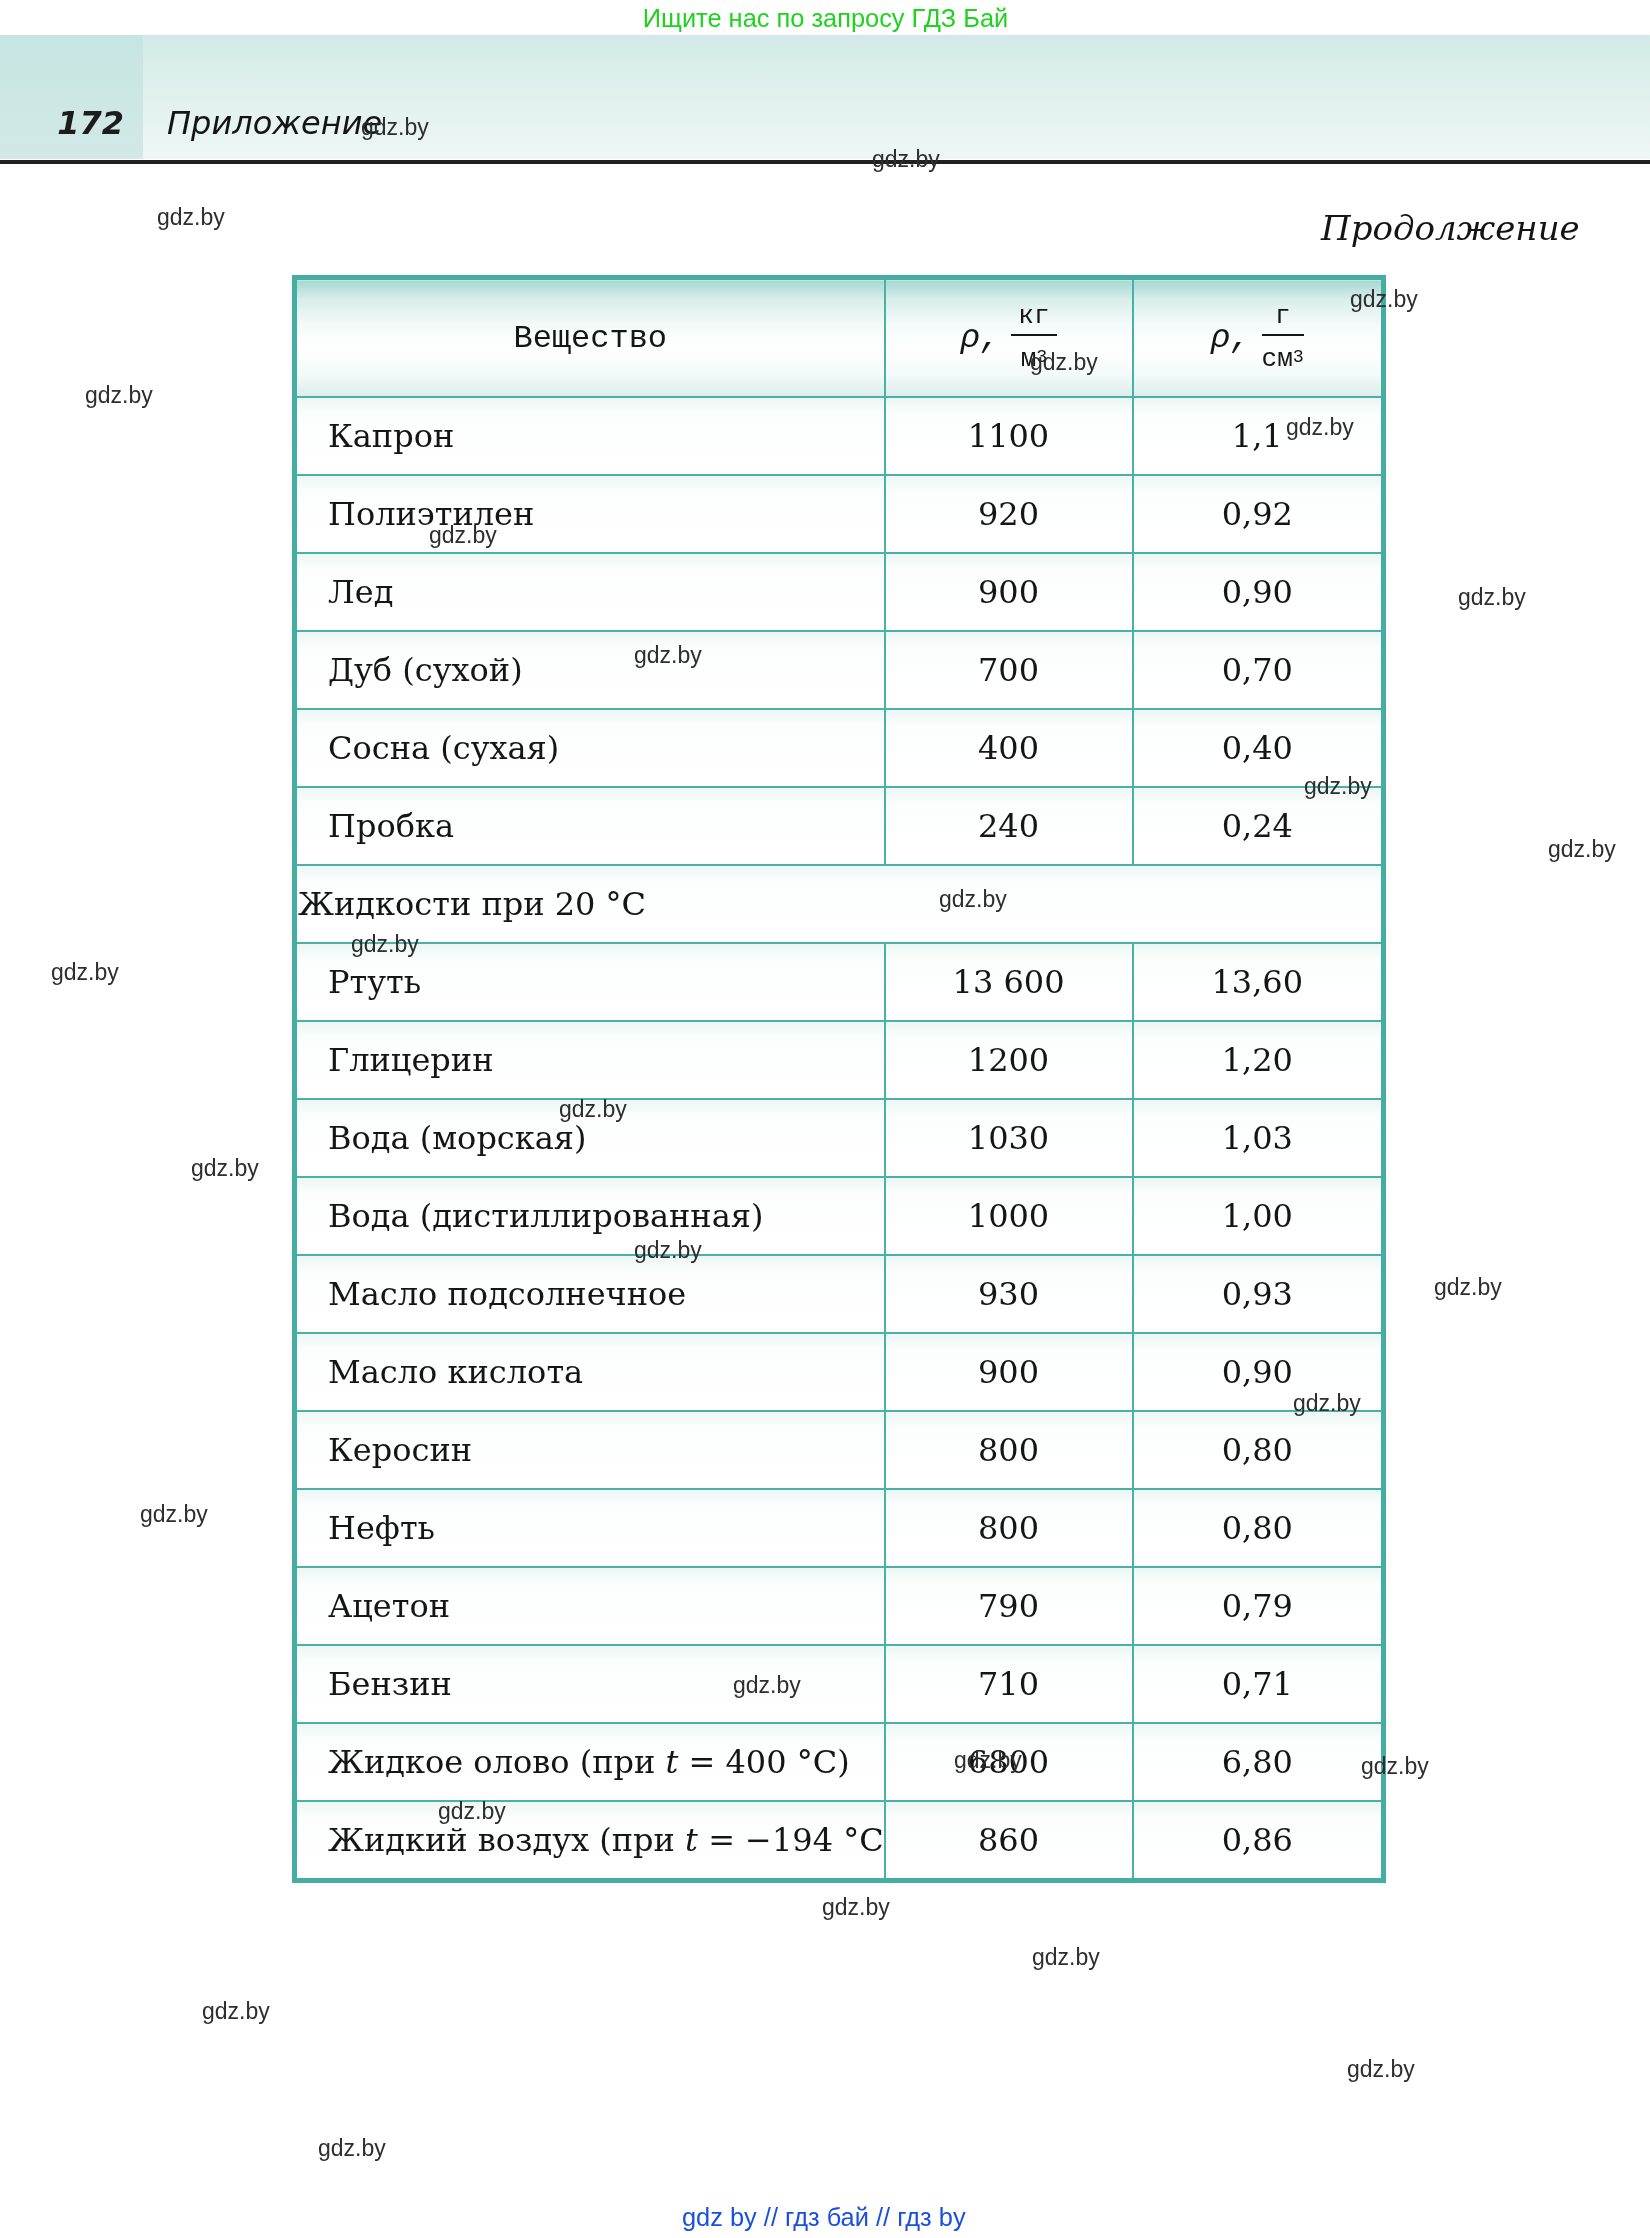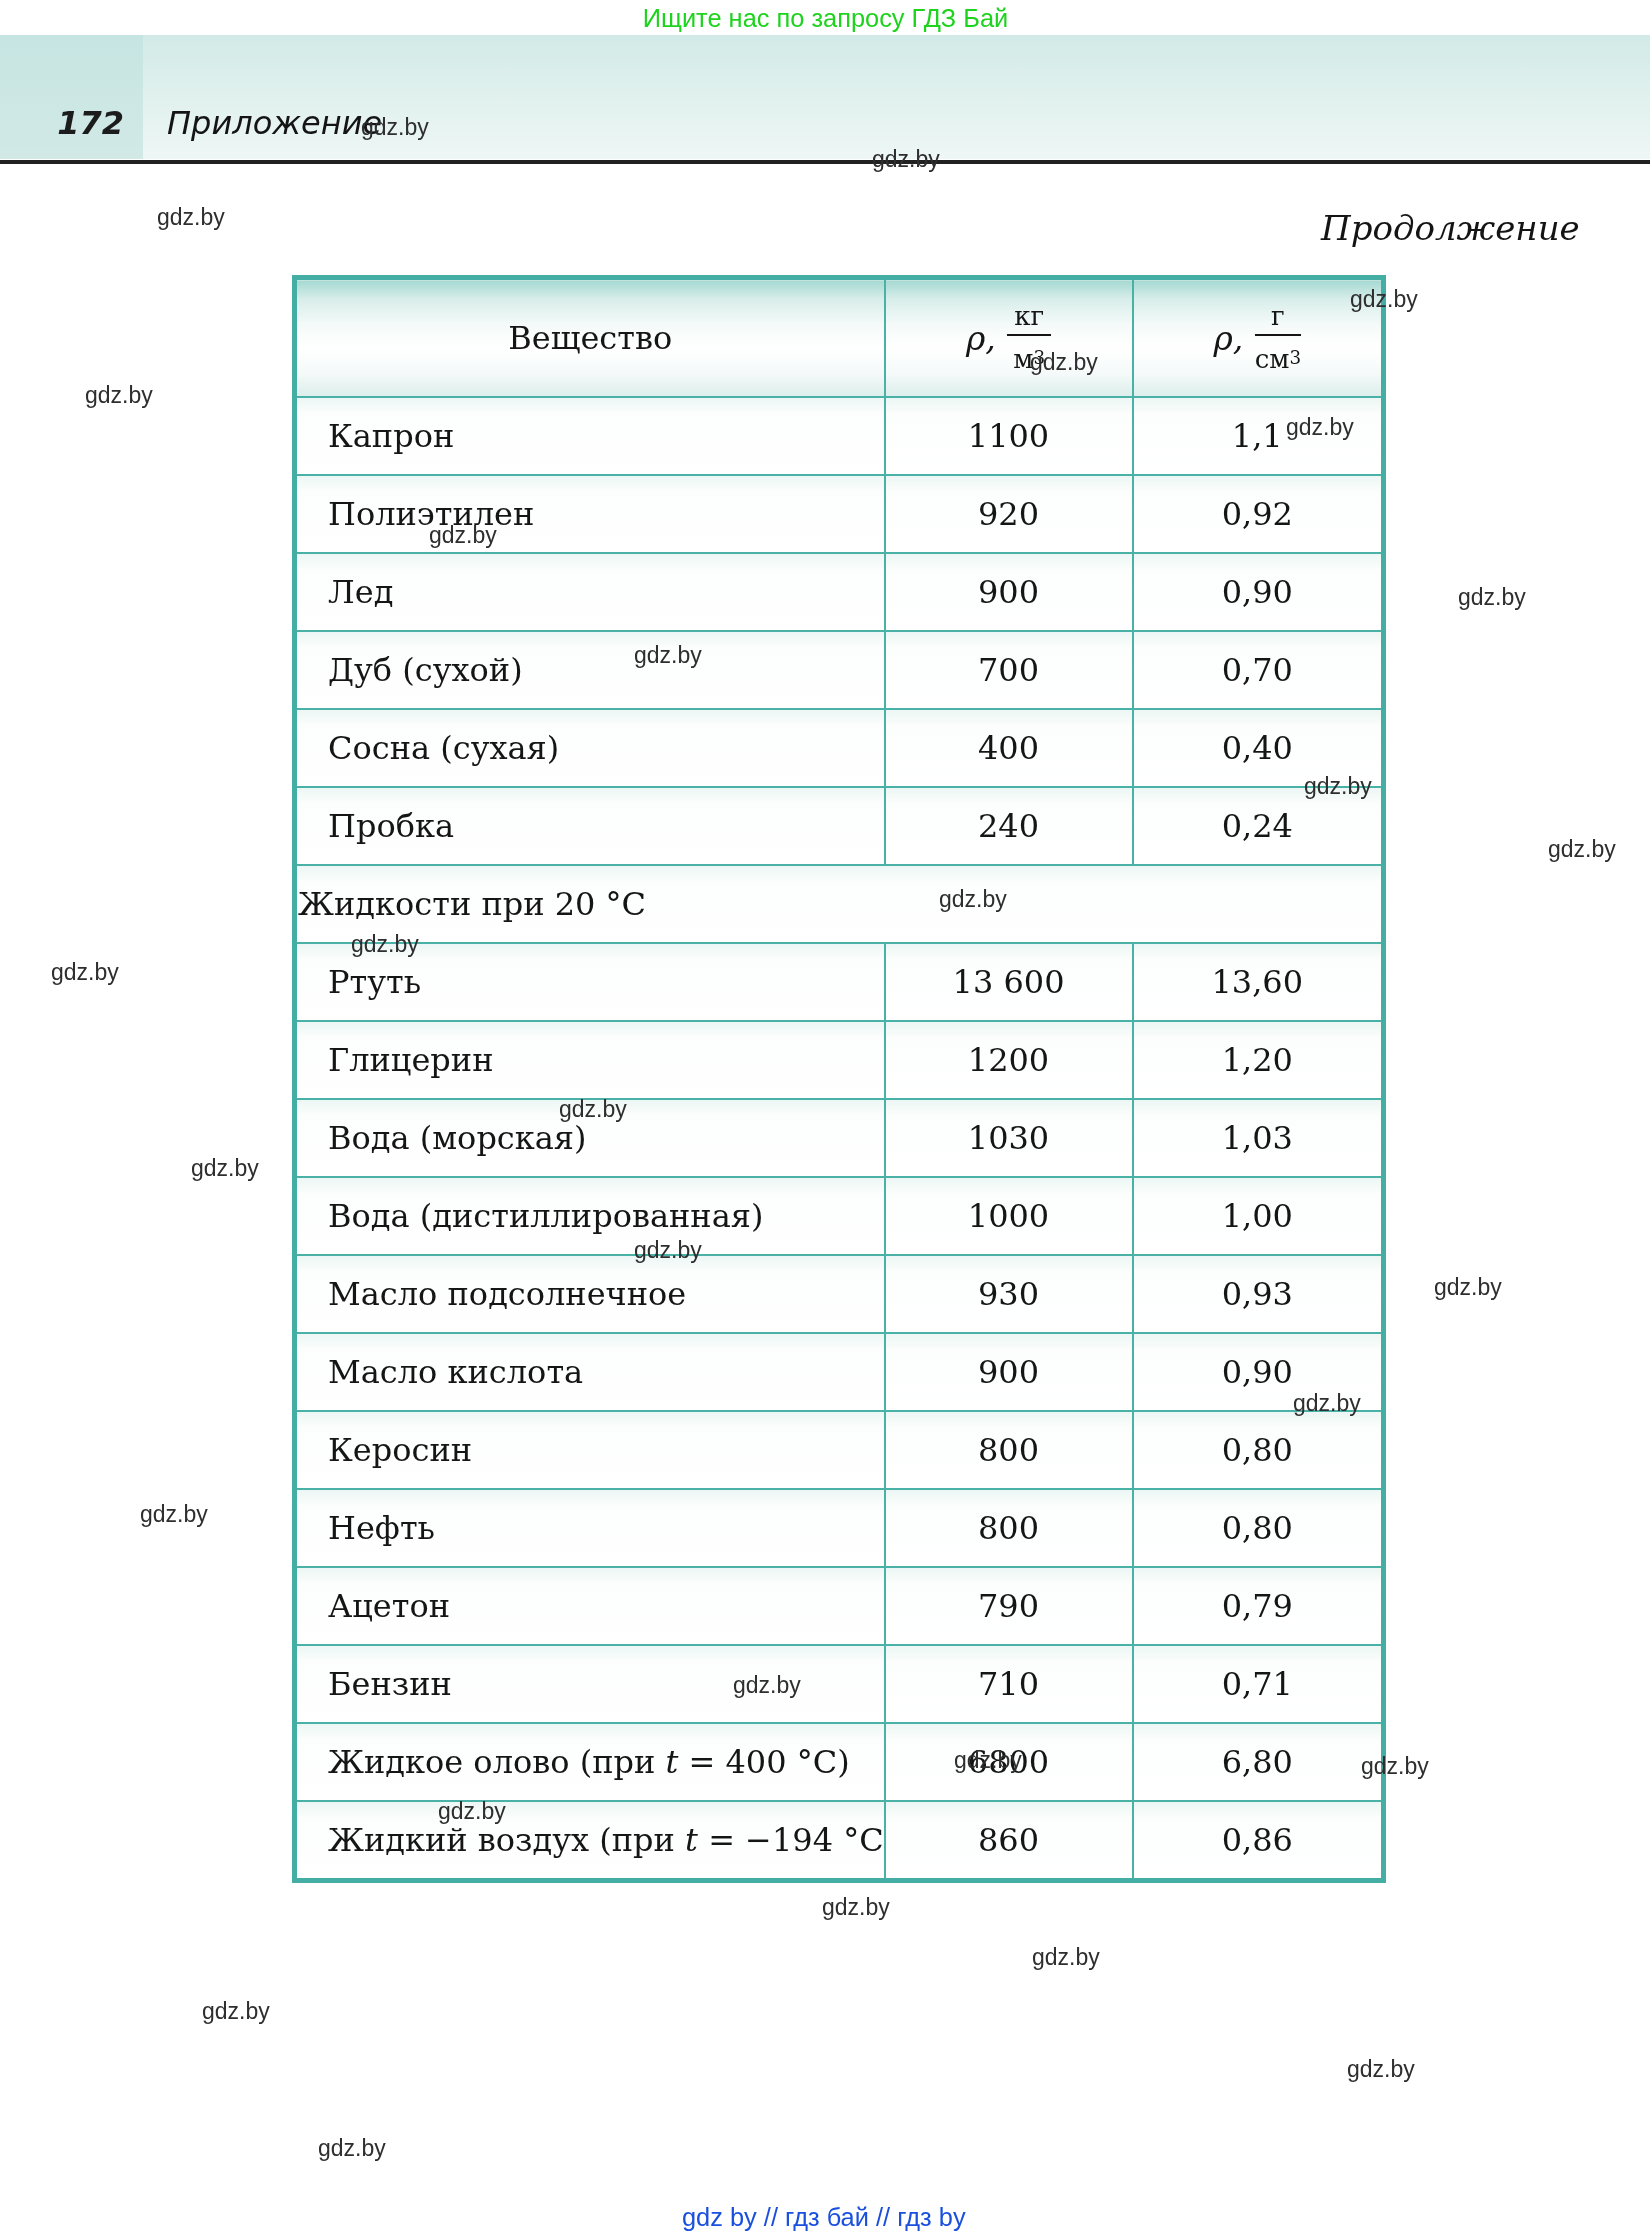--- a/index.html
+++ b/index.html
@@ -55,21 +55,21 @@
     border:5px solid #45aea4;
     font:32px "DejaVu Serif", serif; color:#151515;
   }
   table.density th, table.density td {
     border:2.8px solid #4ab1a7;
     overflow:hidden; white-space:nowrap;
   }
   table.density th {
     height:114px; font-weight:normal;
     background:linear-gradient(180deg,#a5d8d1 0%,#d8edea 16%,#f4faf9 38%,#ffffff 58%,#f4faf9 80%,#dceeeb 100%);
-    vertical-align:middle; text-align:center;
+    vertical-align:middle; text-align:center;font-family:Liberation Mono, monospace;
   }
   table.density td {
     height:74px;
     background:linear-gradient(180deg,#ecf6f4 0%,#fcfefd 22%,#ffffff 100%);
     vertical-align:middle;
   }
   td.substance { text-align:left; padding-left:31px; }
   td.value { text-align:center; }
   td.section-cell { text-align:left; }
 

